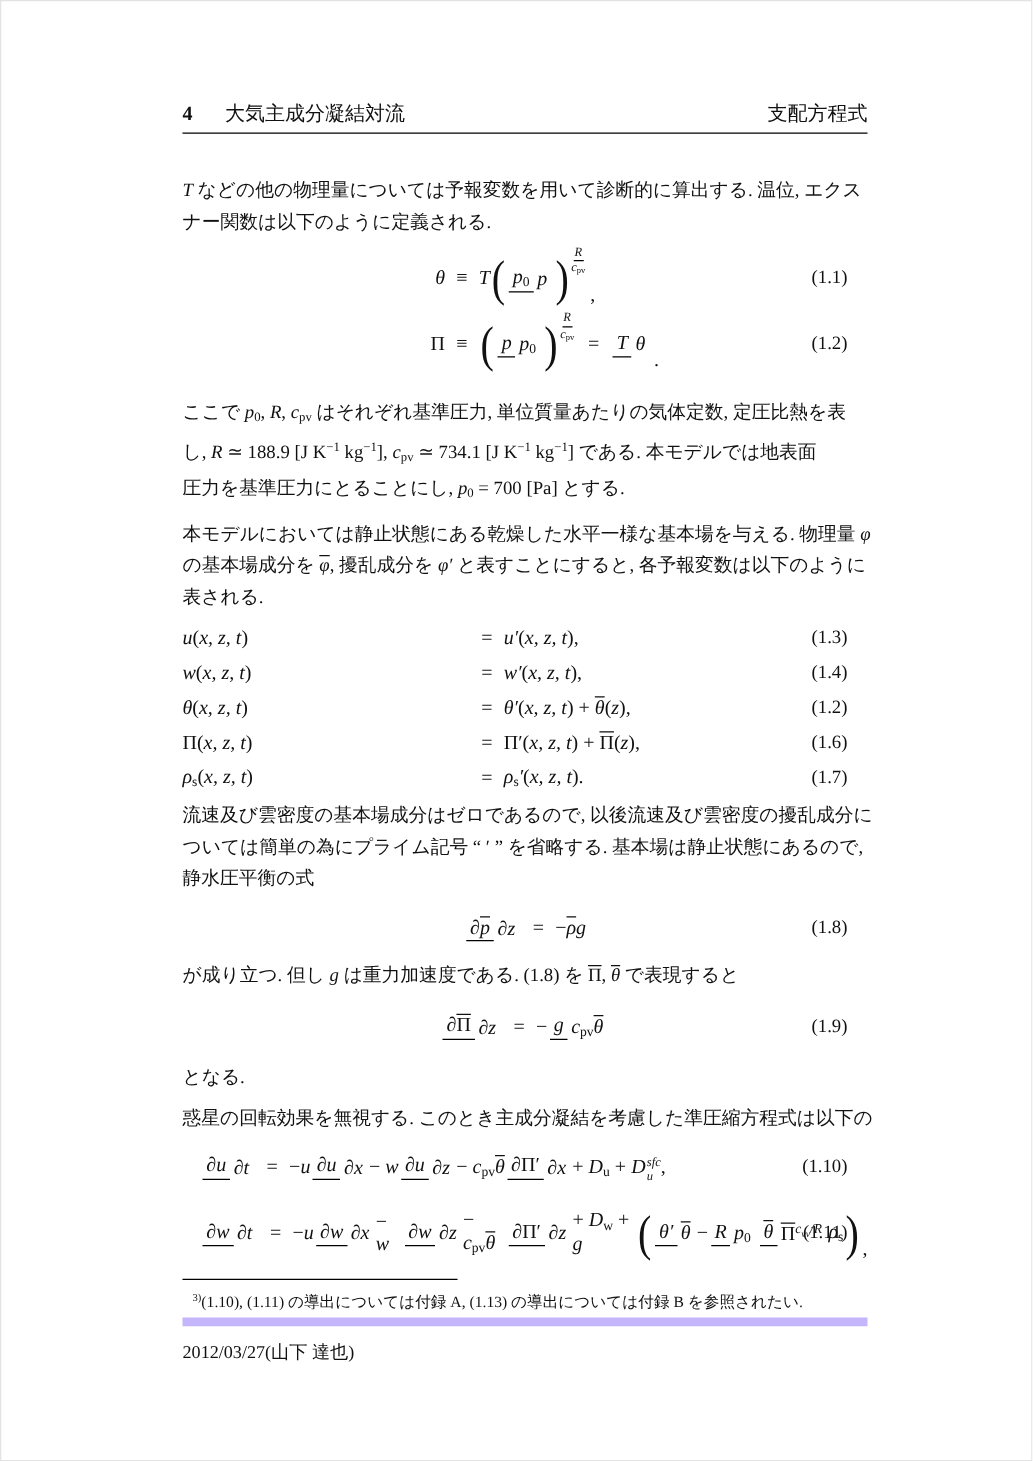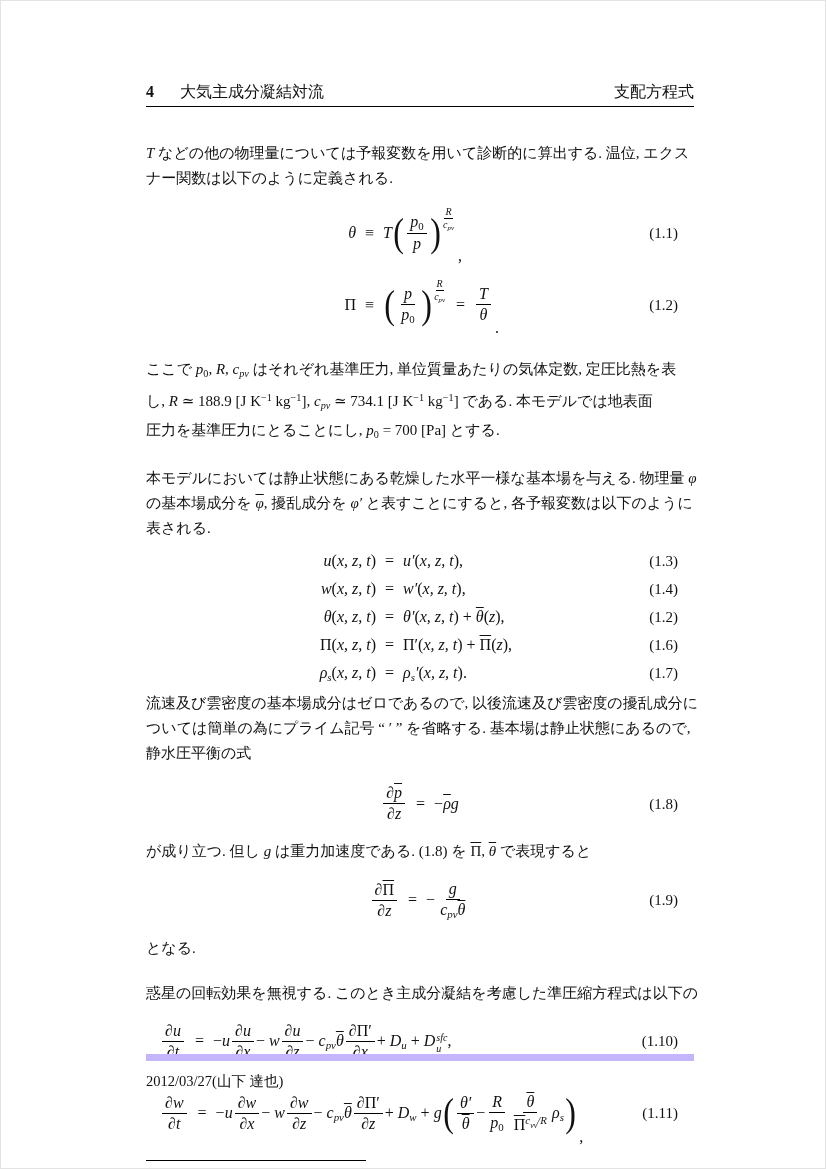--- a/index.html
+++ b/index.html
@@ -9,42 +9,42 @@
 
   
   .header{display:flex;align-items:baseline;margin-top:82px;padding-bottom:5px;border-bottom:1.4px solid #000;font-size:16px;line-height:18px;}
   .pageno{font-weight:bold;margin-right:26px;}
   .htitle{flex:1;}
   .hright{text-align:right;}
 
   
   .para{font-size:15px;line-height:25px;}
   .tline{white-space:nowrap;}
-  .mt34{margin-top:34px}.mt16{margin-top:16px}.mt8{margin-top:20px}.mt6{margin-top:6px}.mt4{margin-top:4px}.mt2{margin-top:2px}
+  .mt34{margin-top:34px}.mt16{margin-top:16px}.mt8{margin-top:8px}.mt6{margin-top:6px}.mt4{margin-top:4px}.mt2{margin-top:2px}
 
   
   .sg-rm{font-style:normal;}
   .sg-it{font-style:italic;}
   .sg-sub{font-size:.68em;vertical-align:-.25em;}
-  .sg-subit{font-size:.68em;vertical-align:-.25em;font-style:italic;}
+  .sg-subit{font-size:.68em;vertical-align:-.25em;}
   .sg-sup{font-size:.68em;vertical-align:.5em;}
   .sg-supit{font-size:.68em;vertical-align:.55em;font-style:italic;}
   .sg-supsubit{font-size:.5em;vertical-align:.25em;font-style:italic;}
   .sg-ovit{font-style:italic;text-decoration:overline;text-decoration-thickness:1px;}
   .sg-ovrm{font-style:normal;text-decoration:overline;text-decoration-thickness:1px;}
 
   
   .eqrow{position:relative;display:flex;align-items:center;font-size:16px;}
   .eqrow.h50{min-height:50px;} .eqrow.h29{min-height:28px;} .eqrow.h46{min-height:46px;} .eqrow.h56{min-height:56px;}
   .eq-label{position:absolute;right:16px;top:50%;transform:translateY(-50%);font-style:normal;font-size:15px;}
   .al-lhsA{width:210px;text-align:right;display:inline-block;}
-  .al-lhsB{width:230px;text-align:right;display:inline-block;}
+  .al-lhsB{width:230px;display:inline-block;}
   .mrel{margin:0 9px;}
   .mathflex{display:inline-flex;align-items:center;}
-  .frac{display:inline-flex;flex-direction:column;align-items:center;text-align:center;margin:16px 2px;line-height:1.12;}
+  .frac{display:inline-flex;flex-direction:row;align-items:center;text-align:center;margin:16px 2px;line-height:1.12;}
   .frac .fnum{padding:0 3px 1px;border-bottom:1px solid #000;}
   .frac .fden{padding:1px 3px 0;}
   .expo{display:inline-flex;flex-direction:column;align-items:center;font-size:10px;line-height:1.15;position:relative;top:-14px;margin:0 2px 0 1px;}
   .expo .fnum{border-bottom:1px solid #000;padding:0 1px;}
   .bp{font-size:40px;line-height:0;font-weight:400;display:inline-block;transform:scaleX(.8);}
   .trail{align-self:flex-end;margin:0 0 4px 2px;}
   .ssk{display:inline-flex;flex-direction:column;align-items:flex-start;font-size:10px;line-height:1.1;font-style:italic;position:relative;top:2px;margin-left:1px;}
   .bigrow{padding-left:14px;}
   .centerrow{justify-content:center;}
 

